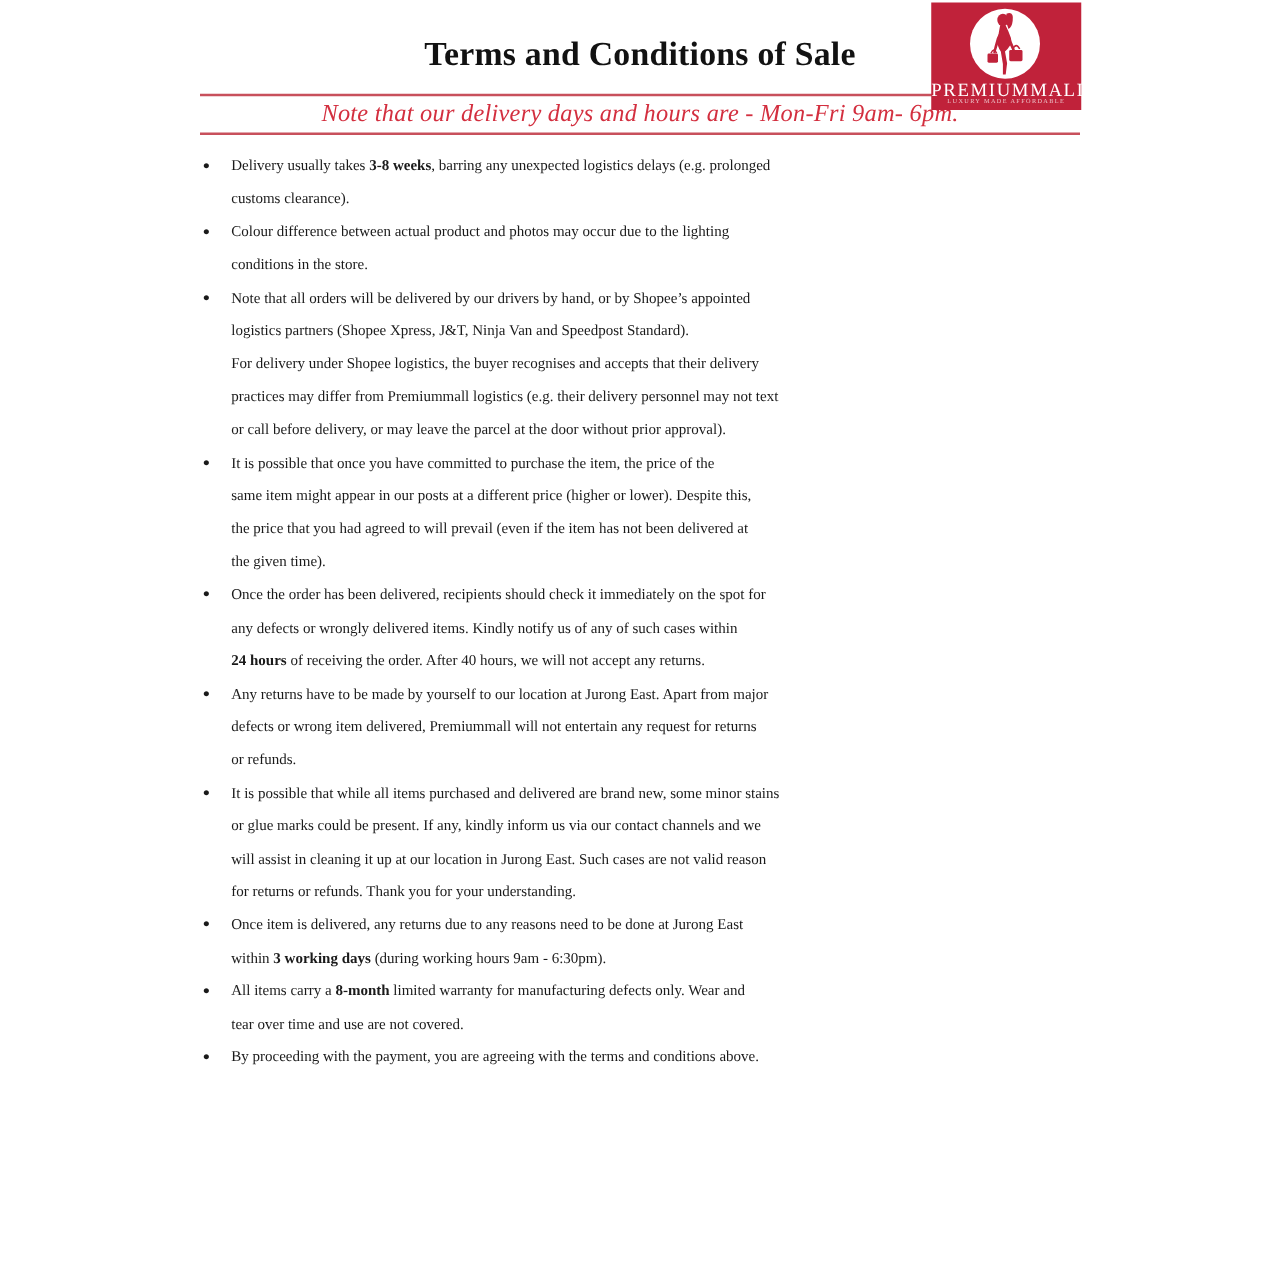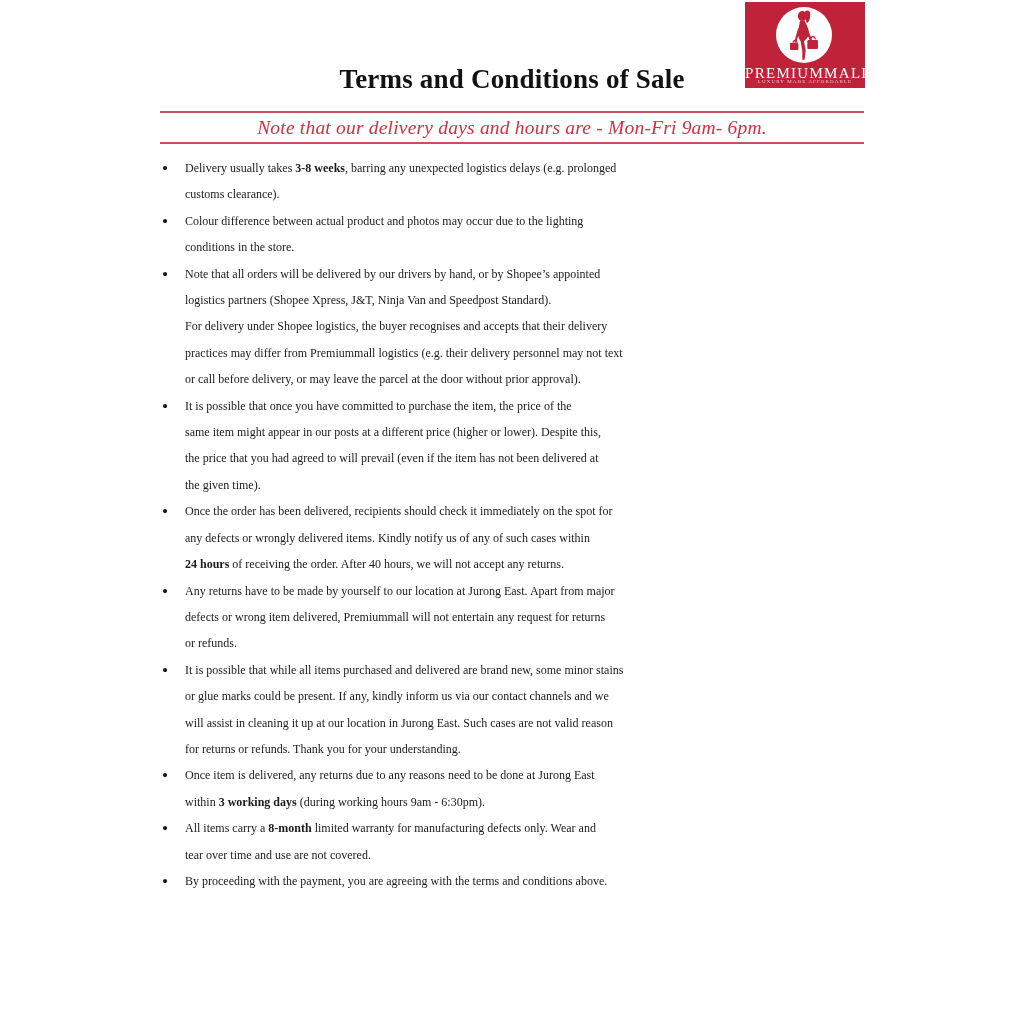--- a/index.html
+++ b/index.html
@@ -32,21 +32,21 @@
   .tagline {
     position: absolute; left: 0; right: 0; top: 77px;
     text-align: center; color: #ecc3c9;
     font-size: 5px; letter-spacing: 1.1px; white-space: nowrap;
   }
 
   
   .content { padding: 0 160px; }
 
   h1.title {
-    margin: 0; padding-top: 64px;
+    margin: 0; padding-top: 28px;
     text-align: center;
     font-size: 27px; font-weight: bold; color: #121212;
     letter-spacing: 0.2px;
   }
 
   .note-band {
     margin-top: 16px;
     border-top: 2px solid #c8505c;
     border-bottom: 2px solid #c8505c;
     padding: 4px 0 3px;

